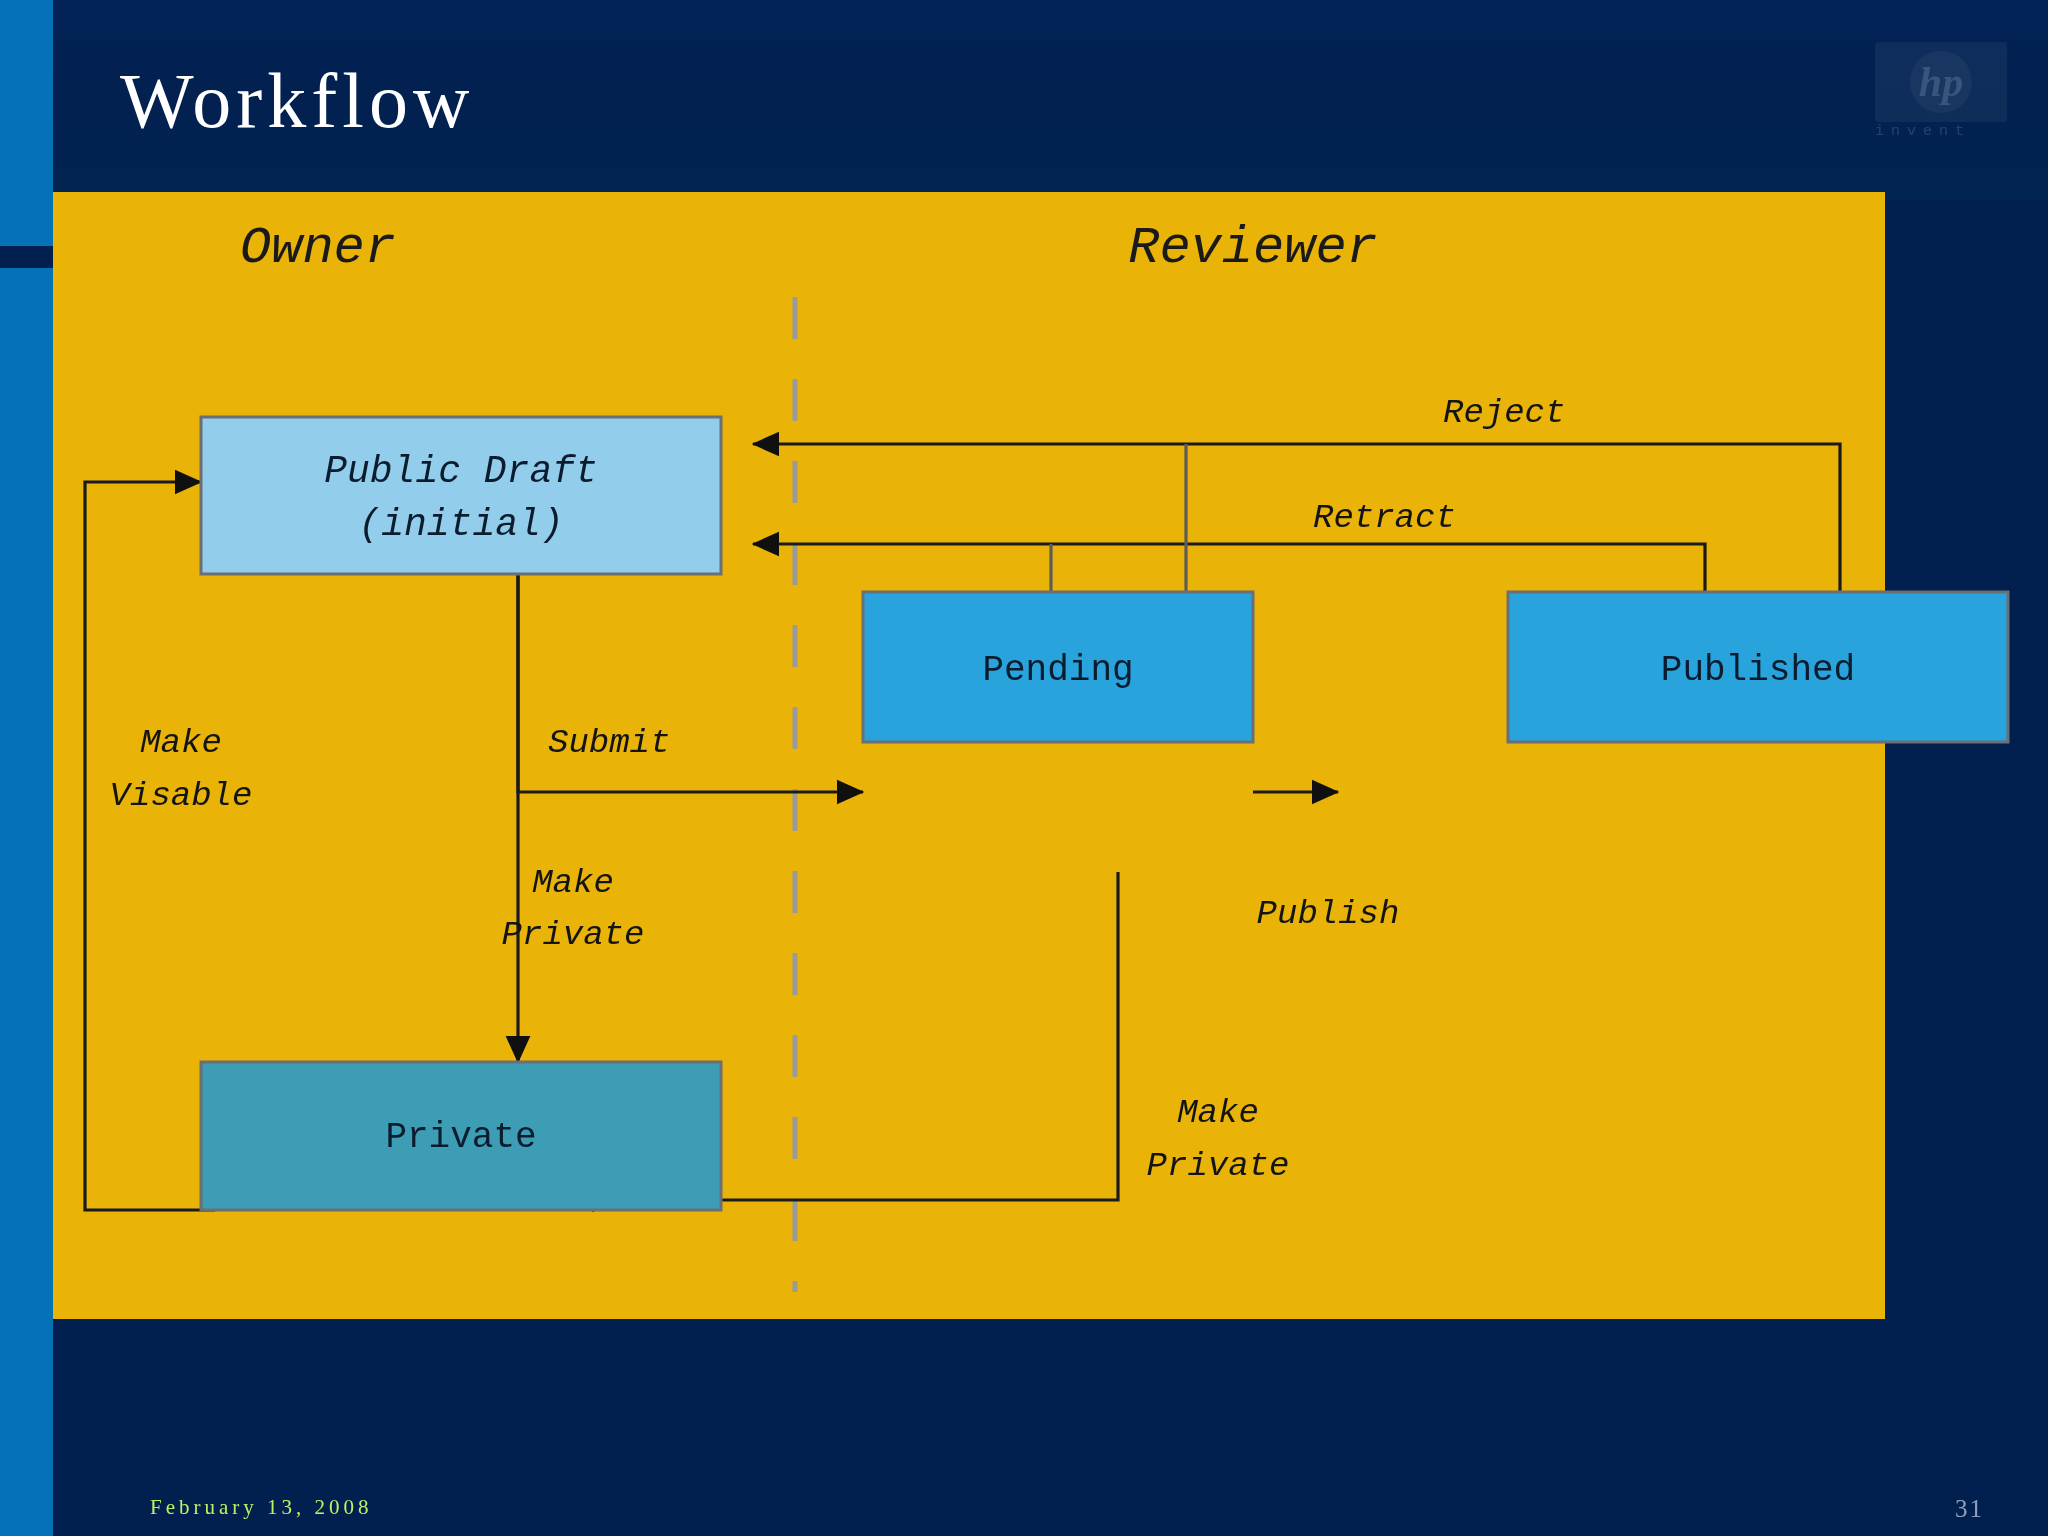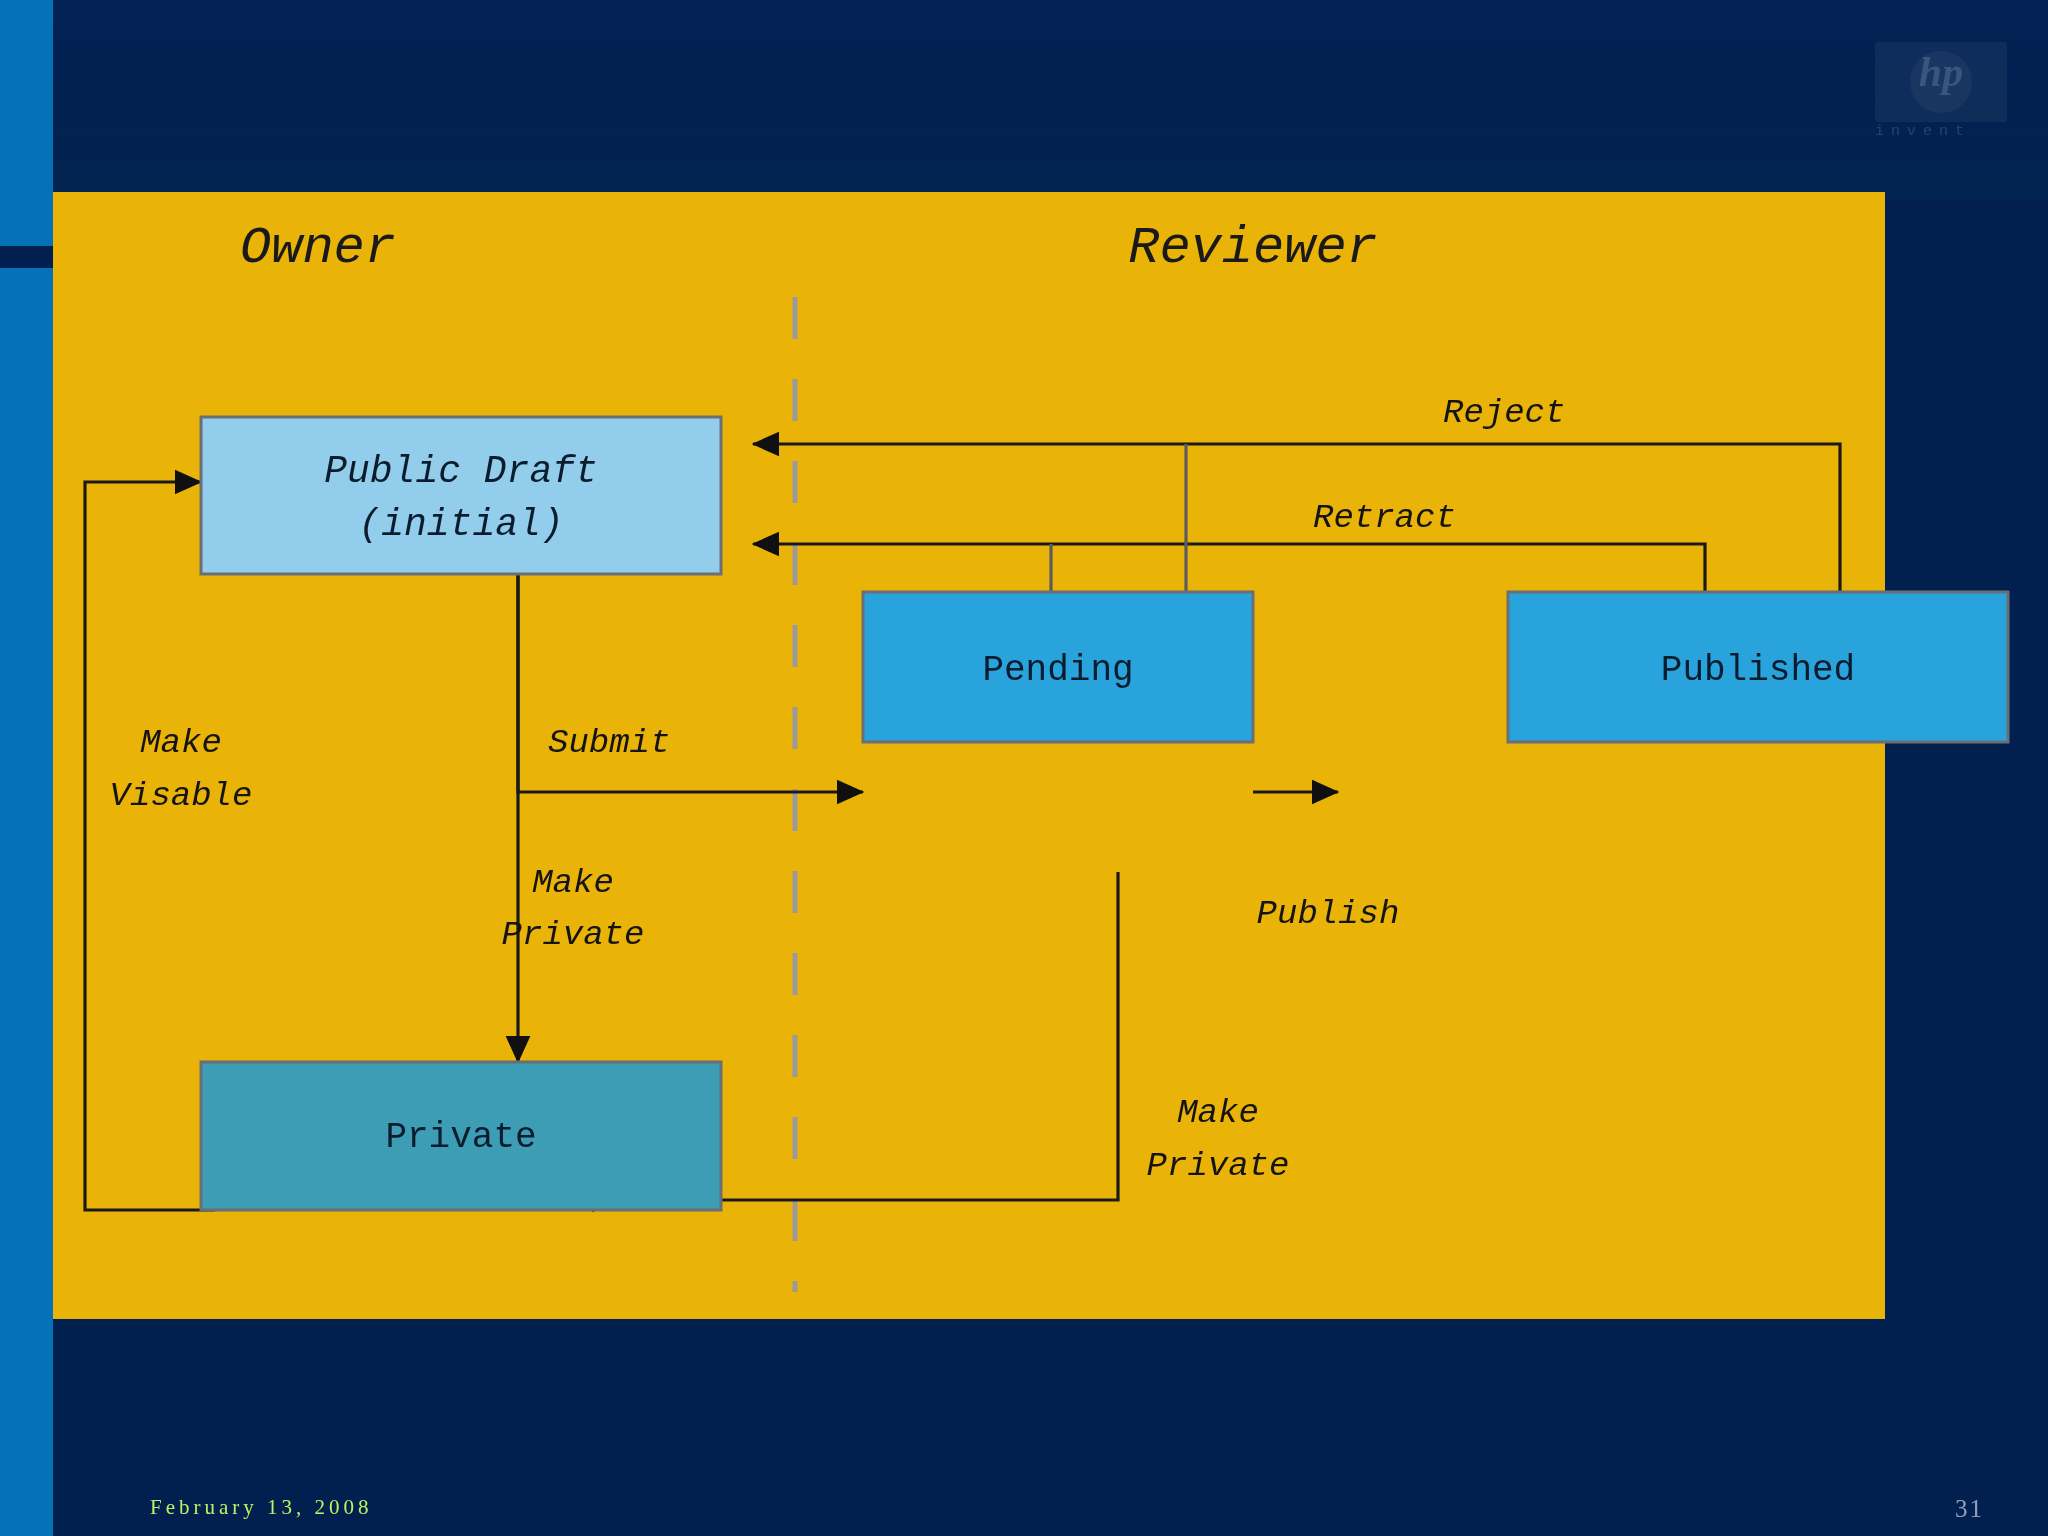--- a/index.html
+++ b/index.html
@@ -14,21 +14,21 @@
   .header-band{position:absolute;left:53px;top:0;width:1995px;height:200px;
        background:linear-gradient(180deg,#032256 0%,#022150 55%,#012451 100%);}
   .title{position:absolute;left:120px;top:62px;
        font-family:"Liberation Serif",serif;font-size:78px;color:#ffffff;
        letter-spacing:5px;font-weight:400;line-height:1;white-space:nowrap;}
 
   .hp-logo{position:absolute;left:1875px;top:42px;width:132px;height:80px;
        background:rgba(255,255,255,0.055);border-radius:3px;
        display:flex;align-items:center;justify-content:center;}
   .hp-logo .hp-circle{width:62px;height:62px;border-radius:50%;
-       background:rgba(255,255,255,0.045);display:flex;justify-content:center;}
+       background:rgba(255,255,255,0.045);display:flex;align-items:center;justify-content:center;}
   .hp-logo .hp-text{font-family:"Liberation Serif",serif;font-style:italic;font-weight:700;
        font-size:42px;color:rgba(173,196,228,0.22);line-height:1;}
   .hp-invent{position:absolute;left:1875px;top:123px;width:132px;
        font-family:Liberation Mono, monospace;font-size:15px;letter-spacing:7px;
        color:rgba(173,196,228,0.20);}
 
   .canvas{position:absolute;left:53px;top:192px;width:1832px;height:1127px;background:#eab308;}
 
   .footer-date{position:absolute;left:150px;top:1495px;
        font-family:"Liberation Serif",serif;font-size:21px;letter-spacing:4px;
@@ -54,20 +54,21 @@
 </style>
 </head>
 <body>
 
 <div id="slide">
 
   <div class="left-bar"></div>
   <div class="left-notch"></div>
 
   <div class="header-band"></div>
+  <div class="title">Workflow</div>
 
   <div class="hp-logo">
     <div class="hp-circle">
       <span class="hp-text">hp</span>
     </div>
   </div>
   <div class="hp-invent">invent</div>
 
   <div class="canvas">
 

